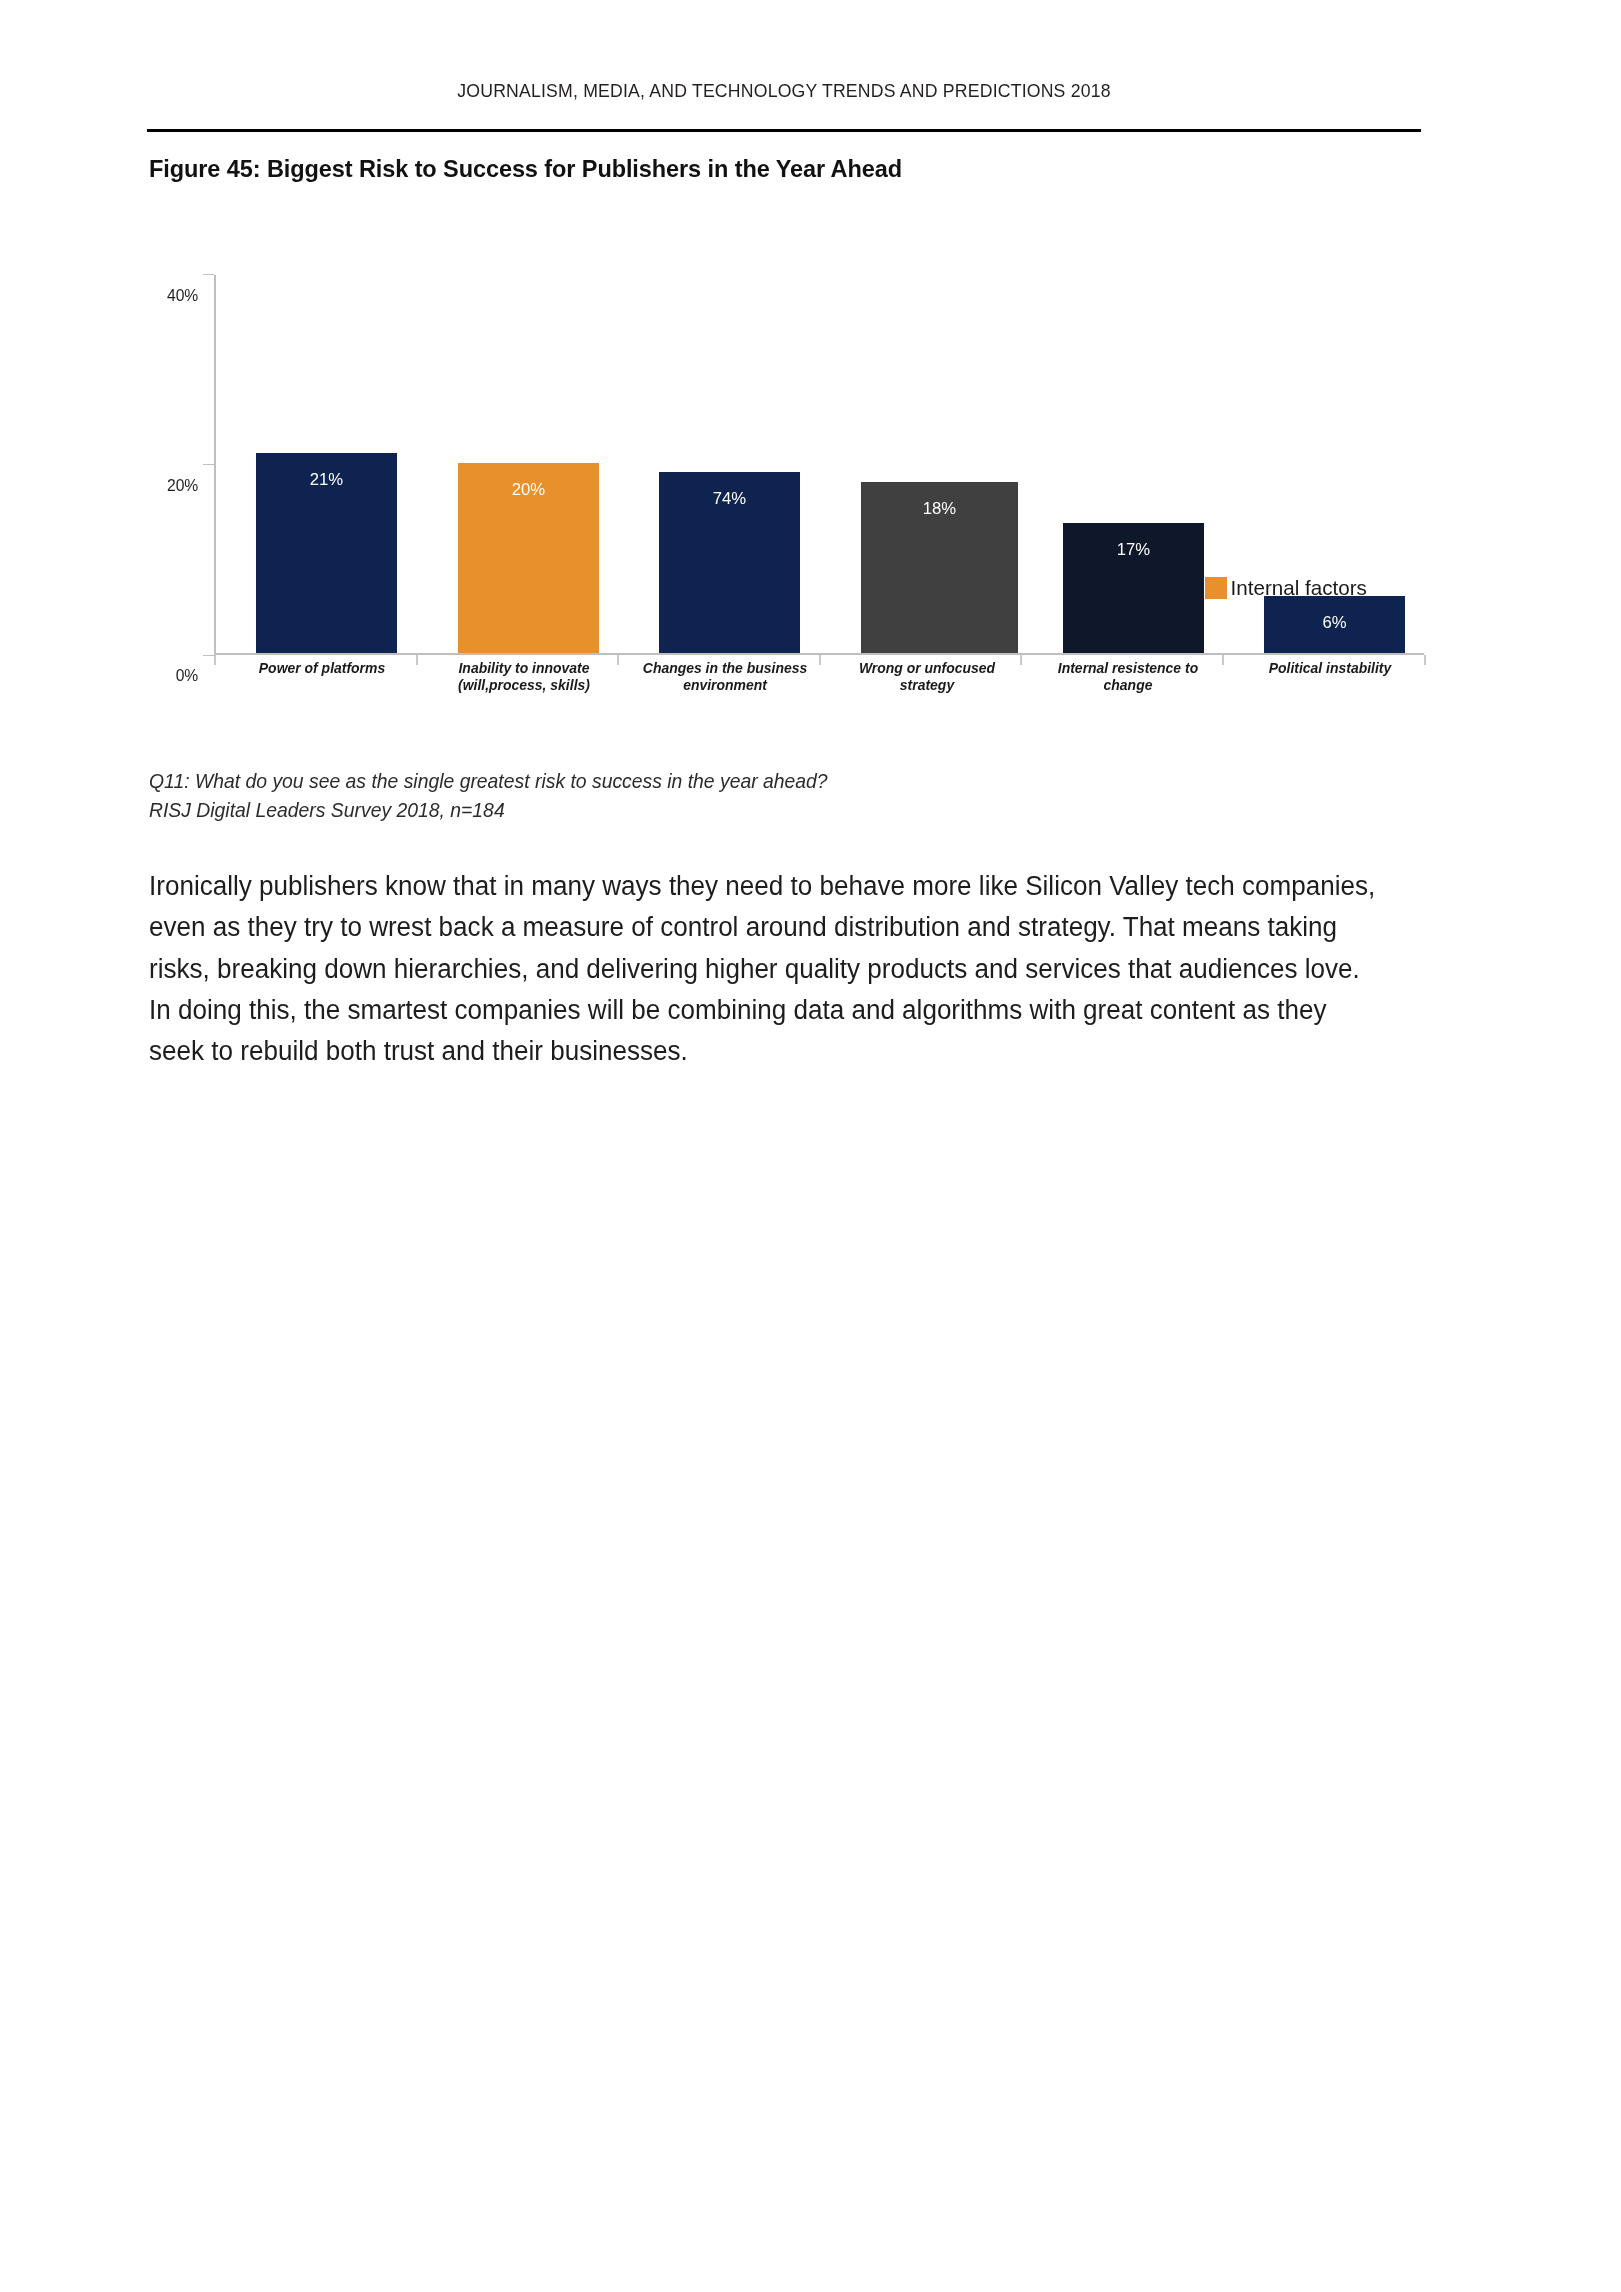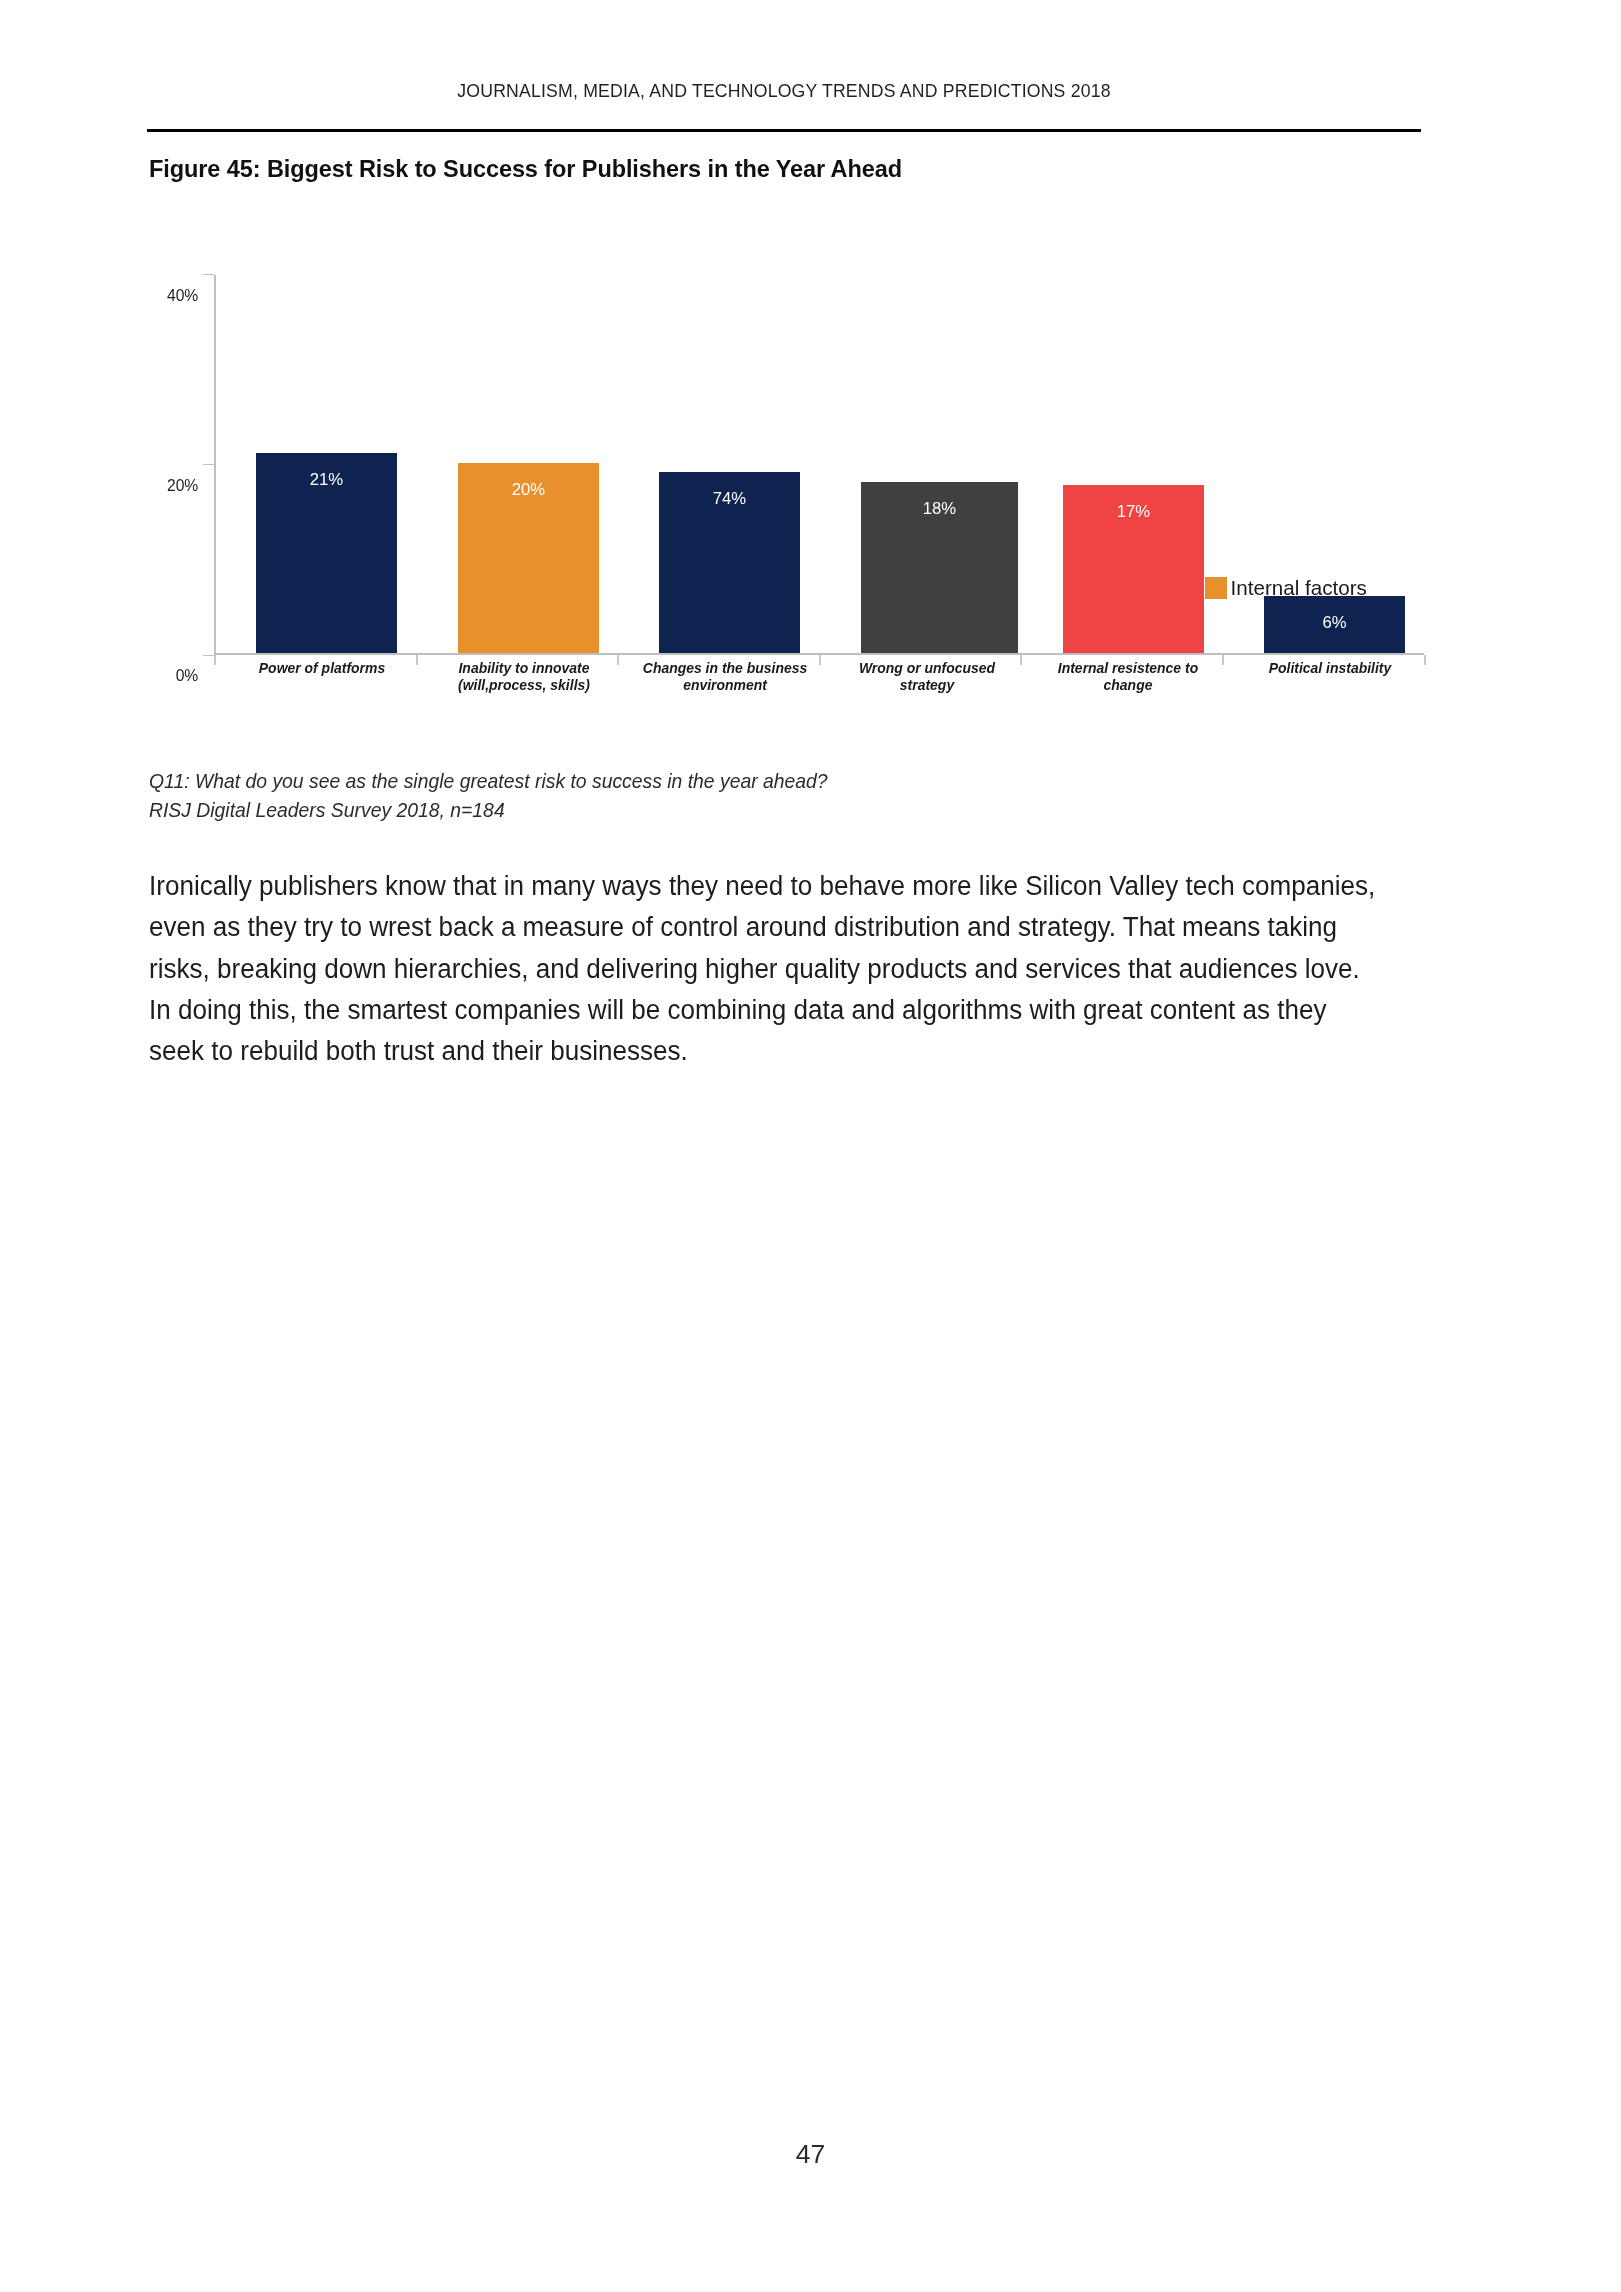--- a/index.html
+++ b/index.html
@@ -260,21 +260,21 @@
           </div>
           <div class="bar" style="left: 232px; width: 141px; height: 190px; background: rgb(232, 145, 44);">
             <span class="bar-value">20%</span>
           </div>
           <div class="bar" style="left: 433px; width: 141px; height: 181px; background: rgb(14, 35, 80);">
             <span class="bar-value">74%</span>
           </div>
           <div class="bar" style="left: 635px; width: 157px; height: 171px; background: #404040; margin-top: 17px;">
             <span class="bar-value">18%</span>
           </div>
-          <div class="bar" style="left: 837px; width: 141px; height: 168px; background: #ef4444;">
+          <div class="bar" style="left: 837px; width: 141px; height: 130px; background: #0f172a;">
             <span class="bar-value">17%</span>
           </div>
           <div class="bar" style="left: 1038px; width: 141px; height: 57px; background: rgb(14, 35, 80);">
             <span class="bar-value">6%</span>
           </div>
         </div>
     </div>
     <div class="cat-labels" id="cat-labels">
         <div class="cat-label" style="left: 0px; width: 202px;">
           <div>Power of platforms</div>
@@ -301,16 +301,15 @@
       <span class="legend-swatch" id="legend-swatch" style="background: rgb(232, 145, 44);"></span>
       <span class="legend-label" id="legend-label">Internal factors</span>
     </div>
   </div>
 
   <div class="source-note">Q11: What do you see as the single greatest risk to success in the year ahead?
 RISJ Digital Leaders Survey 2018, n=184</div>
 
   <div class="body-copy">Ironically publishers know that in many ways they need to behave more like Silicon Valley tech companies, even as they try to wrest back a measure of control around distribution and strategy. That means taking risks, breaking down hierarchies, and delivering higher quality products and services that audiences love. In doing this, the smartest companies will be combining data and algorithms with great content as they seek to rebuild both trust and their businesses.</div>
 
-  <div class="folio">47</div>
 
 </div>
 
 
 </body></html>

